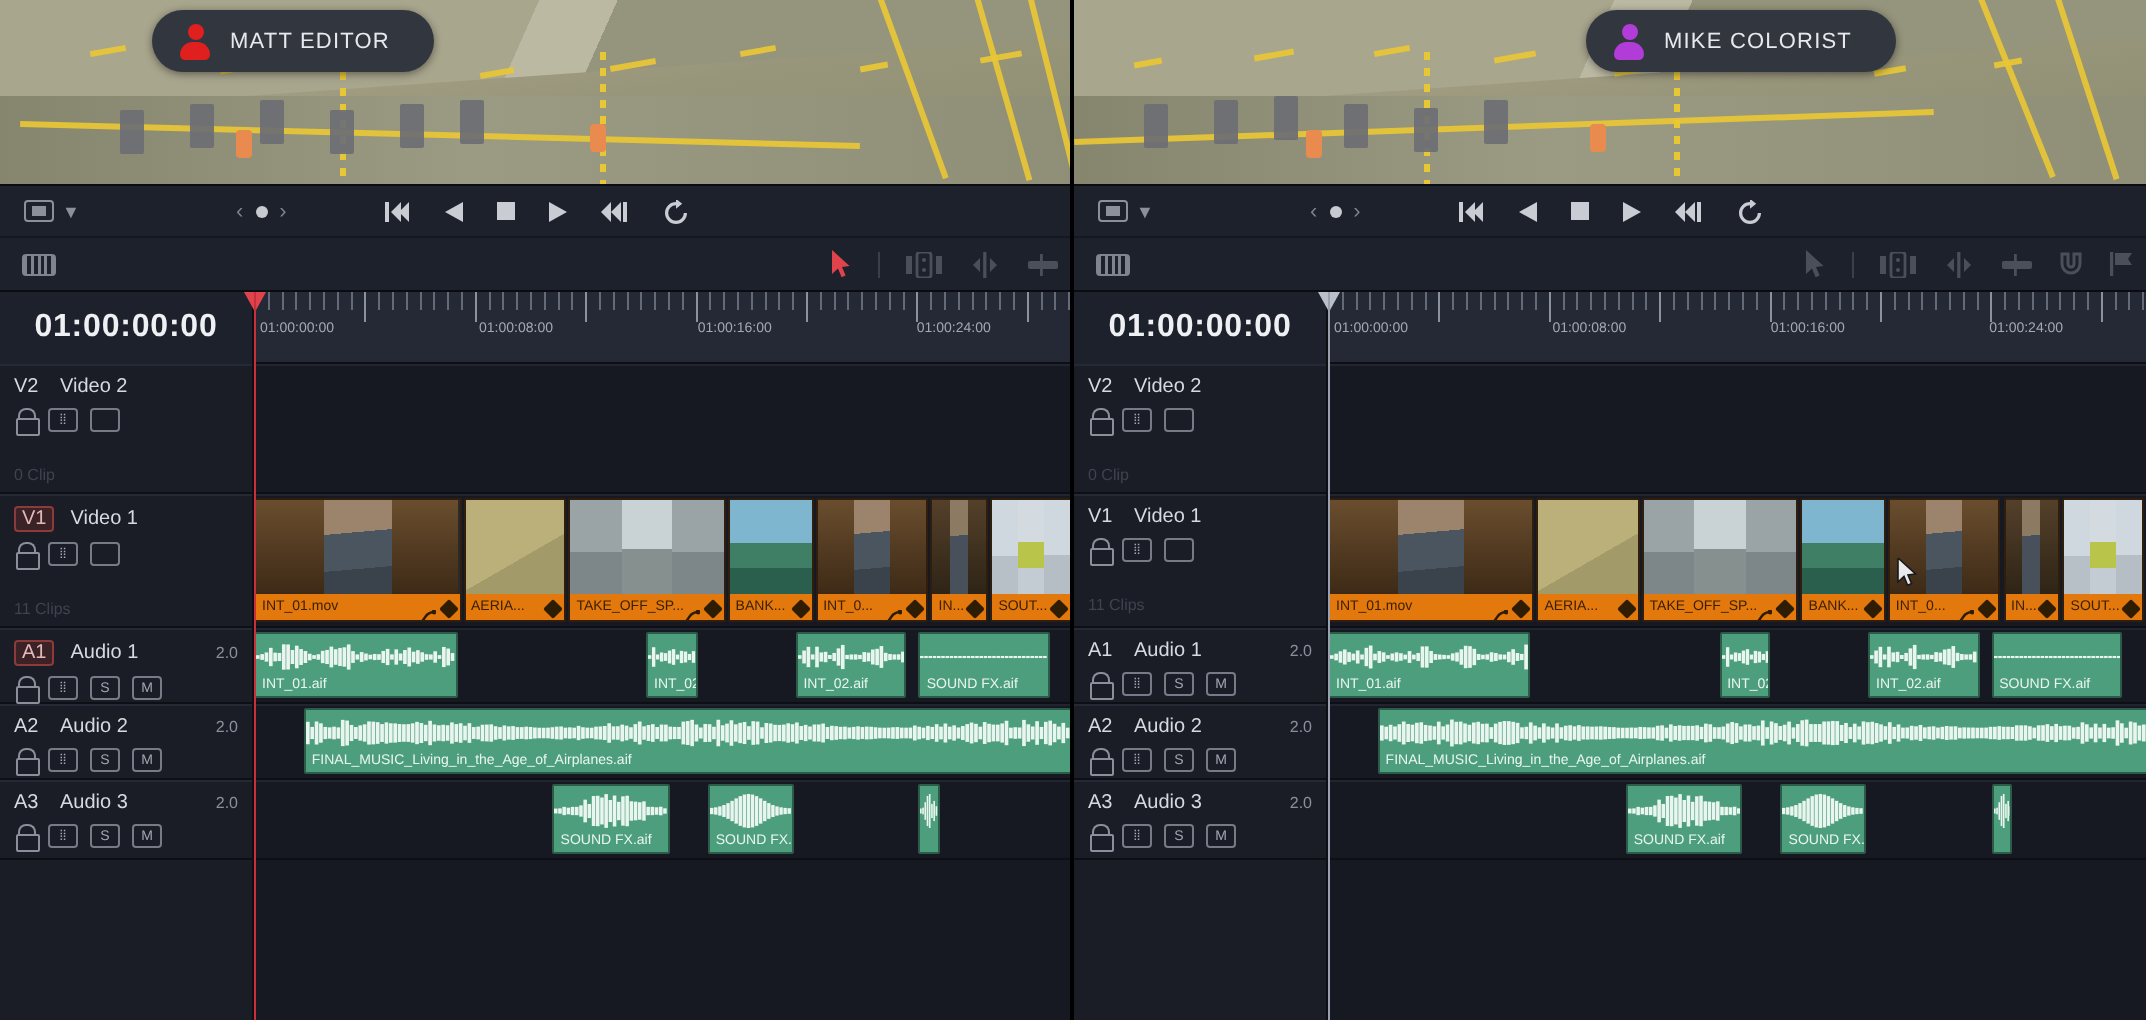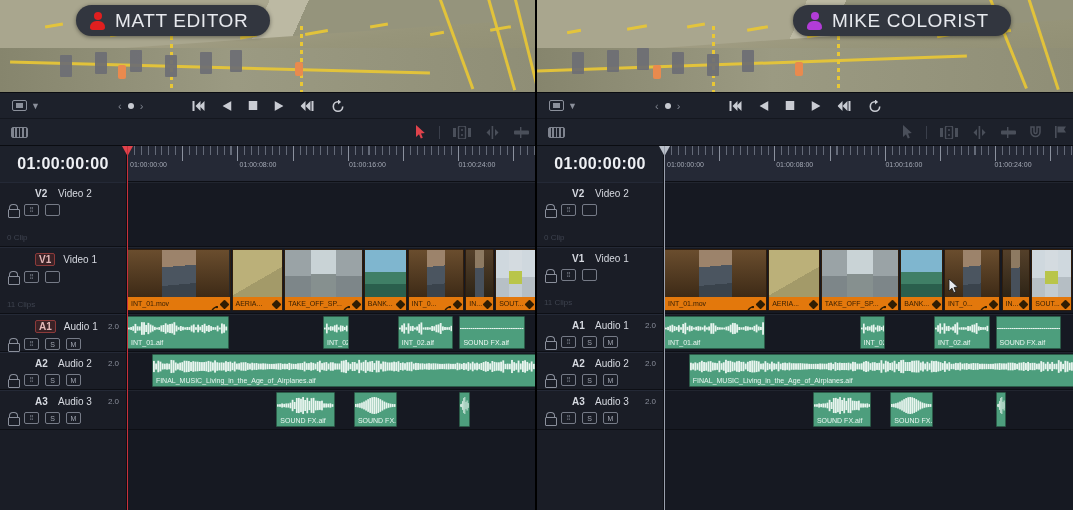--- a/index.html
+++ b/index.html
@@ -36,21 +36,21 @@
   .name-badge {
     position: absolute; top: 5px; height: 31px;
     background: #32363f; border-radius: 16px;
     display: flex; align-items: center; gap: 10px;
     padding: 0 22px 0 14px; z-index: 6;
     box-shadow: 0 1px 4px rgba(0,0,0,.45);
   }
   .badge-left  { left: 76px; }
   .badge-right { left: 256px; }
   .badge-label {
-    color: #e7e9ee; font-size: 19px; letter-spacing: .6px; font-weight: 400;
+    color: #e7e9ee; font-size: 11px; letter-spacing: .6px; font-weight: 400;
     white-space: nowrap;
   }
   .person-ico { width: 15px; height: 17px; position: relative; flex: none; }
   .person-ico i { position: absolute; left: 3.5px; top: 0; width: 8px; height: 8px;
     border-radius: 50%; display:block; }
   .person-ico b { position: absolute; left: 0; top: 8.5px; width: 15px; height: 9px;
     border-radius: 7px 7px 3px 3px; display:block; }
 
   
   .transport {
@@ -99,21 +99,21 @@
   .rlabel { position:absolute; top:15px; color:#a3a8b4; font-size:7px; white-space:nowrap;}
 
   .tracks { position:absolute; left:0; right:0; top:36px; bottom:0; display:flex; }
   .headers { width:126px; background:#1a1d26; position:relative; flex:none; }
   .lane-body { flex:1; position:relative; background:#161922;
                border-left:1px solid #0d0f15; overflow:hidden; }
 
   .thead { position:absolute; left:0; width:126px; border-bottom:1px solid #0d0f15;
            border-top:1px solid #242936; padding:5px 7px 0 7px; }
   .thead-row1 { display:flex; align-items:center; gap:8px; }
-  .tnum { color:#d6d9e0; font-size:10px; font-weight:bold; min-width:15px;margin-left:28px; }
+  .tnum { color:#d6d9e0; font-size:10px; font-weight:normal; min-width:15px; }
   .tnum.boxed { border:1px solid #8c3a3a; background:#3a2226; border-radius:2px;
                 padding:0 3px; color:#e3b9b9; }
   .tname { color:#d6d9e0; font-size:10px; }
   .tlevel { margin-left:auto; color:#8a8f9b; font-size:8px; }
   .thead-row2 { display:flex; align-items:center; gap:6px; margin-top:5px; }
   .tbtn { width:15px;height:12px;border:1px solid #767b87;border-radius:2px;
           display:flex;align-items:center;justify-content:center;
           color:#a2a7b3;font-size:7px;}
   .tlock { width:11px;height:12px; position:relative; }
   .tlock::before{content:"";position:absolute;left:2px;top:0;width:7px;height:5px;

